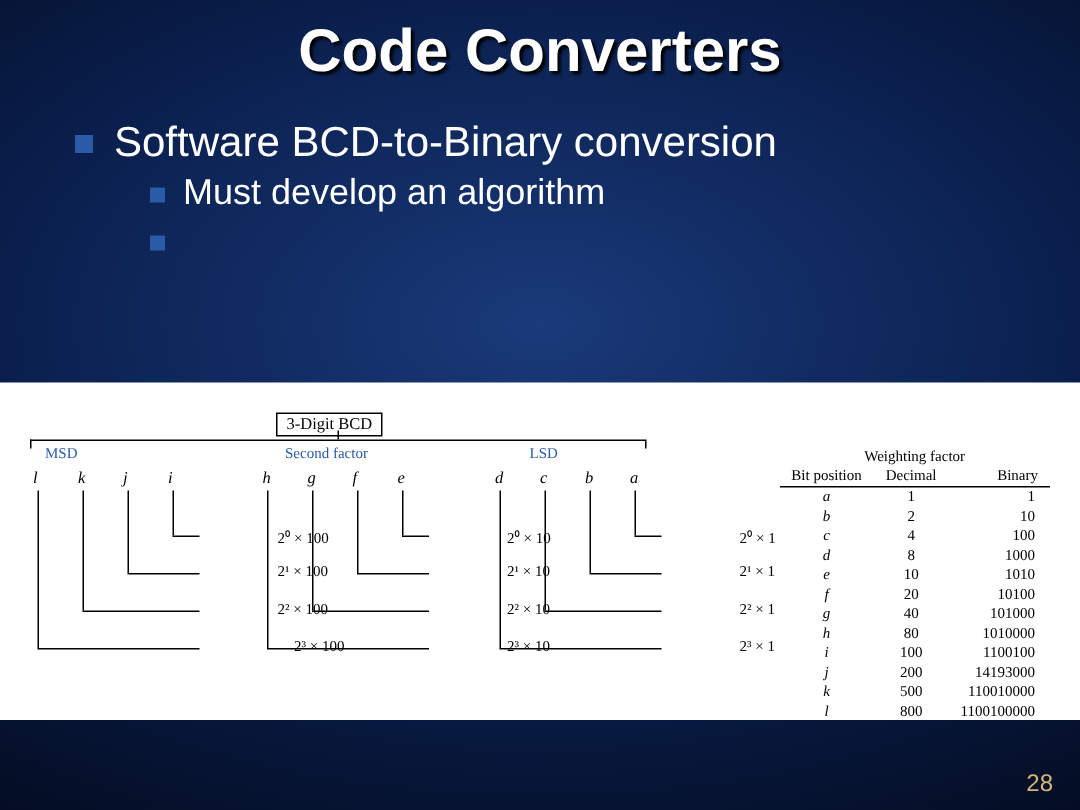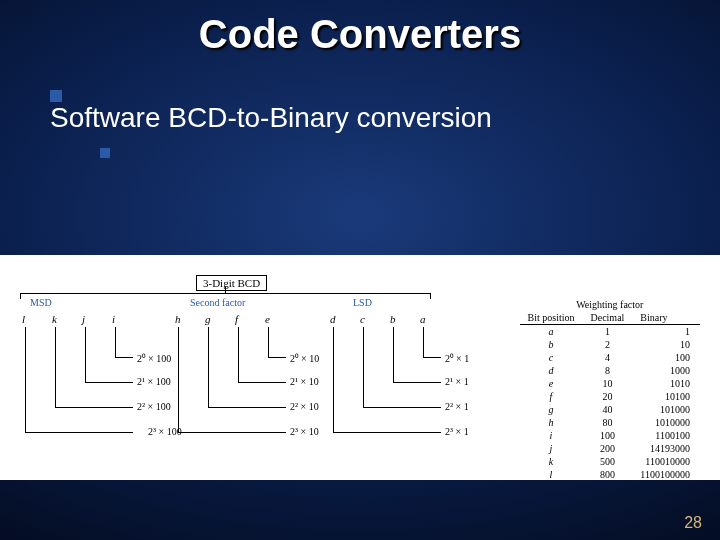--- a/index.html
+++ b/index.html
@@ -25,21 +25,20 @@
     color: #fff;
     text-shadow: 2px 2px 2px #000;
   }
   .body {
     padding: 22px 40px 0 50px;
   }
   .l1 {
     display: flex;
     align-items: flex-start;
     font-size: 28px;
-    flex-direction: column;
   }
   .l2 {
     display: flex;
     align-items: flex-start;
     font-size: 24px;
     margin-left: 50px;
     margin-top: 4px;
   }
   .bullet {
     width: 12px;
@@ -123,35 +122,36 @@
   }
   .vbar {
     position: absolute;
     width: 0;
     border-left: 1px solid #000;
   }
   .wlabel {
     position: absolute;
     font-size: 10px;
     white-space: nowrap;
+    margin-left: 48px;
   }
   
   .wtable {
     position: absolute;
     right: 20px;
     top: 4px;
     font-size: 10px;
   }
   .wtable table {
     border-collapse: collapse;
   }
   .wtable th {
     font-weight: normal;
     padding: 0 8px 1px 8px;
-    text-align: left;
+    text-align: right;
   }
   .wtable td {
     padding: 0 8px;
     height: 13px;
     text-align: center;
   }
   .wtable .hdr {
     border-bottom: 1px solid #000;
   }
   .wtable .it {
@@ -180,27 +180,31 @@
 
   <div class="title">Code Converters</div>
 
   <div class="body">
     <div class="l1">
       <span class="bullet"></span>
       <span>Software BCD-to-Binary conversion</span>
     </div>
     <div class="l2">
       <span class="bullet-sm"></span>
+      <span>Must develop an algorithm</span>
+    </div>
+    <div class="l2">
+      <span class="bullet-sm"></span>
     </div>
   </div>
 
   <div class="figure">
     <div class="fig-inner">
 
-      <div class="bcd-label" style="left:196px">3-Digit BCD</div>
+      <div class="bcd-label" style="left:184px">3-Digit BCD</div>
 
       <div class="top-line" style="left:20px; width:410px"></div>
       <div class="vtick" style="left:20px; top:38px; height:6px"></div>
       <div class="vtick" style="left:225px; top:32px; height:6px"></div>
       <div class="vtick" style="left:430px; top:38px; height:6px"></div>
 
       <div class="dlabel" style="left:30px; color:#2a5aa8">MSD</div>
       <div class="dlabel" style="left:190px; color:#2a5aa8">Second factor</div>
       <div class="dlabel" style="left:353px; color:#2a5aa8">LSD</div>
 

